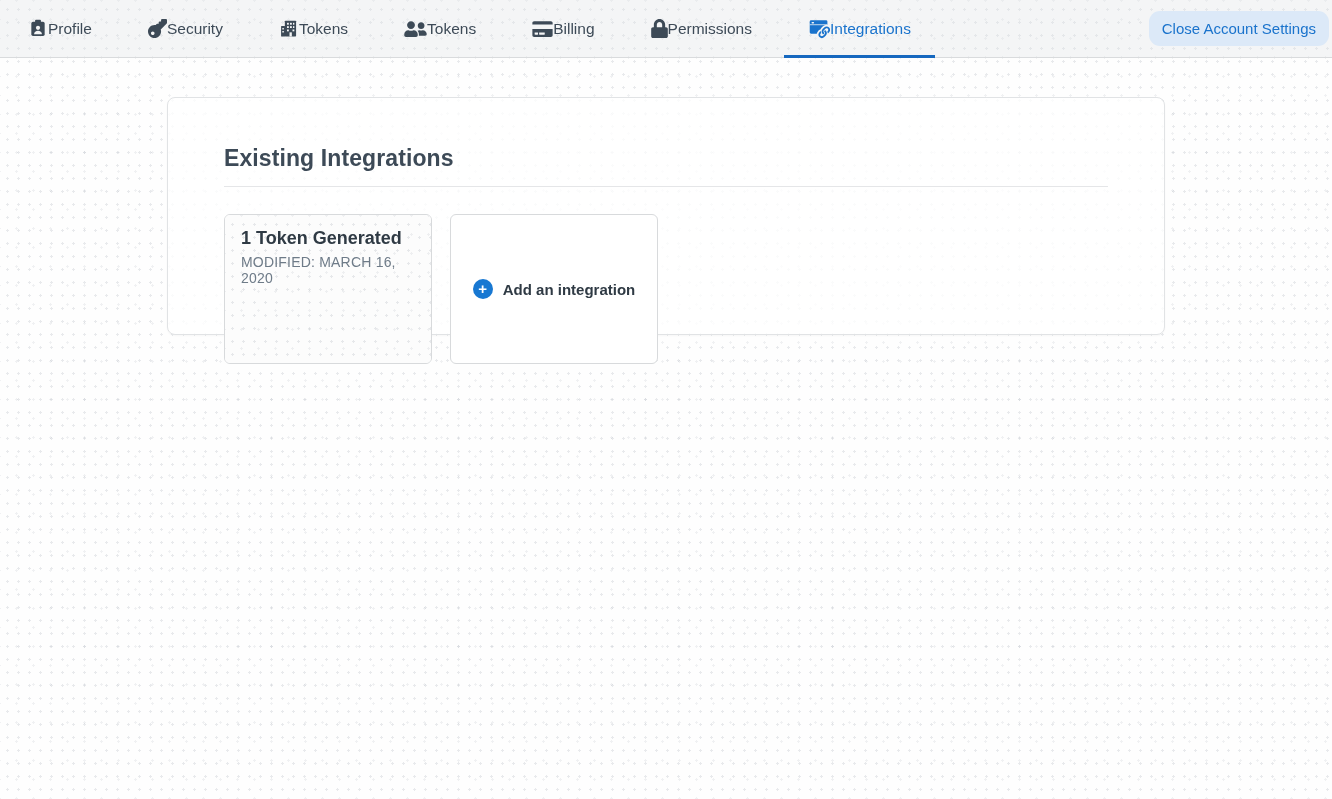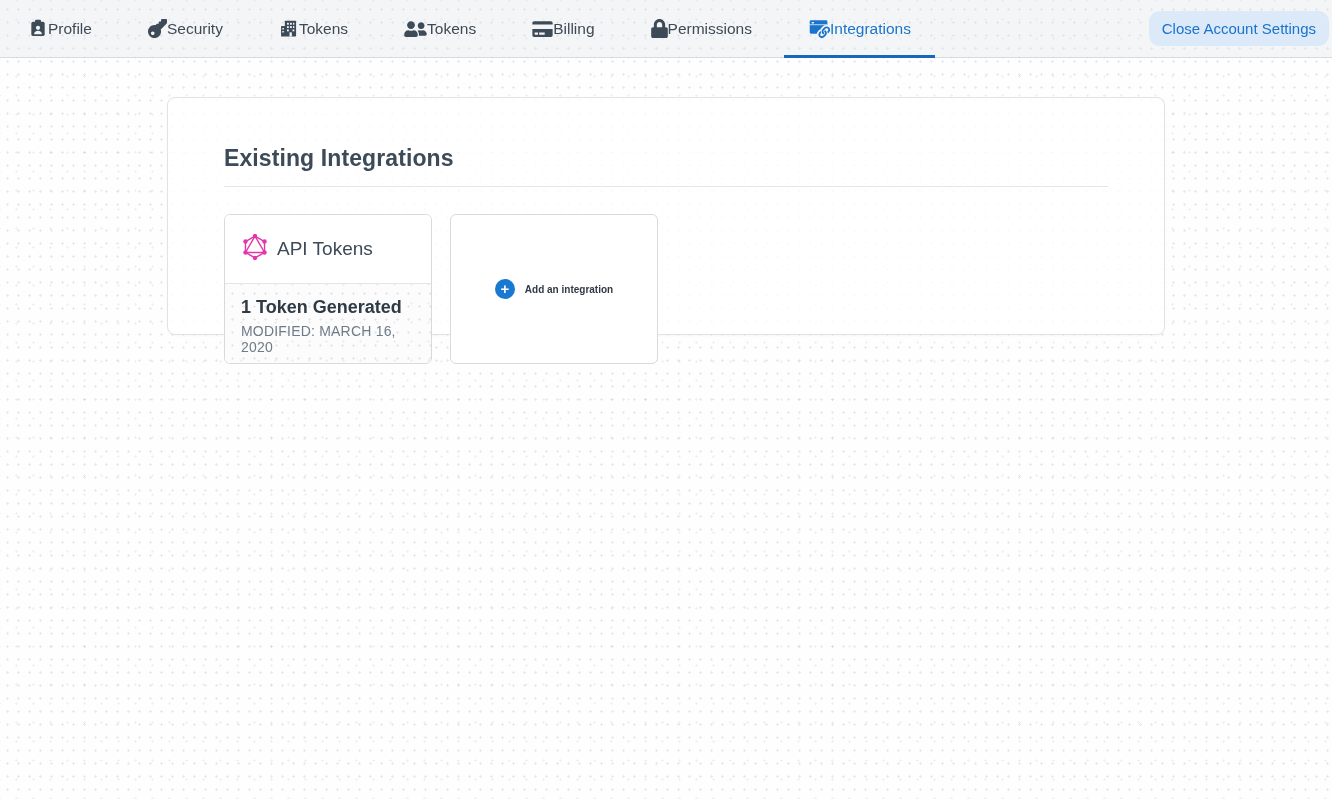--- a/index.html
+++ b/index.html
@@ -102,21 +102,21 @@
     display:flex;align-items:center;justify-content:center;gap:10px;
     cursor:pointer;
   }
   .plus-circle{
     width:20px;height:20px;border-radius:50%;
     background:#1878d2;color:#fff;
     display:flex;align-items:center;justify-content:center;
     font-size:15px;font-weight:700;line-height:1;flex:0 0 auto;
     padding-bottom:1px;
   }
-  .add-label{font-size:10px;font-weight:700;color:var(--text-darker);}
+  .add-label{font-size:15px;font-weight:700;color:var(--text-darker);}
 </style>
 </head>
 <body>
 
 <header class="tabbar">
 
   <div class="tab">
     <span>
       <svg width="20" height="21" viewBox="0 0 24 24">
         <g fill="currentColor">
@@ -209,39 +209,20 @@
   <button class="close-btn">Close Account Settings</button>
 </header>
 
 <main class="panel">
   <h1>Existing Integrations</h1>
   <div class="rule"></div>
 
   <div class="cards">
 
     <div class="int-card">
-      <div class="int-card-header">
-        <span>
-          <svg width="26" height="26" viewBox="0 0 100 100">
-            <g stroke="var(--graphql-pink)" stroke-width="5.5" fill="none">
-              <polygon points="50,8 86.6,29 86.6,71 50,92 13.4,71 13.4,29"></polygon>
-              <polygon points="50,8 86.6,71 13.4,71"></polygon>
-            </g>
-            <g fill="var(--graphql-pink)">
-              <circle cx="50" cy="8" r="8.5"></circle>
-              <circle cx="86.6" cy="29" r="8.5"></circle>
-              <circle cx="86.6" cy="71" r="8.5"></circle>
-              <circle cx="50" cy="92" r="8.5"></circle>
-              <circle cx="13.4" cy="71" r="8.5"></circle>
-              <circle cx="13.4" cy="29" r="8.5"></circle>
-            </g>
-          </svg>
-        </span>
-        <span class="int-card-title">API Tokens</span>
-      </div>
       <div class="int-card-body">
         <div class="int-card-status">1 Token Generated</div>
         <div class="int-card-modified">MODIFIED: MARCH 16, 2020</div>
       </div>
     </div>
 
     <div class="add-card">
       <span class="plus-circle">+</span>
       <span class="add-label">Add an integration</span>
     </div>

